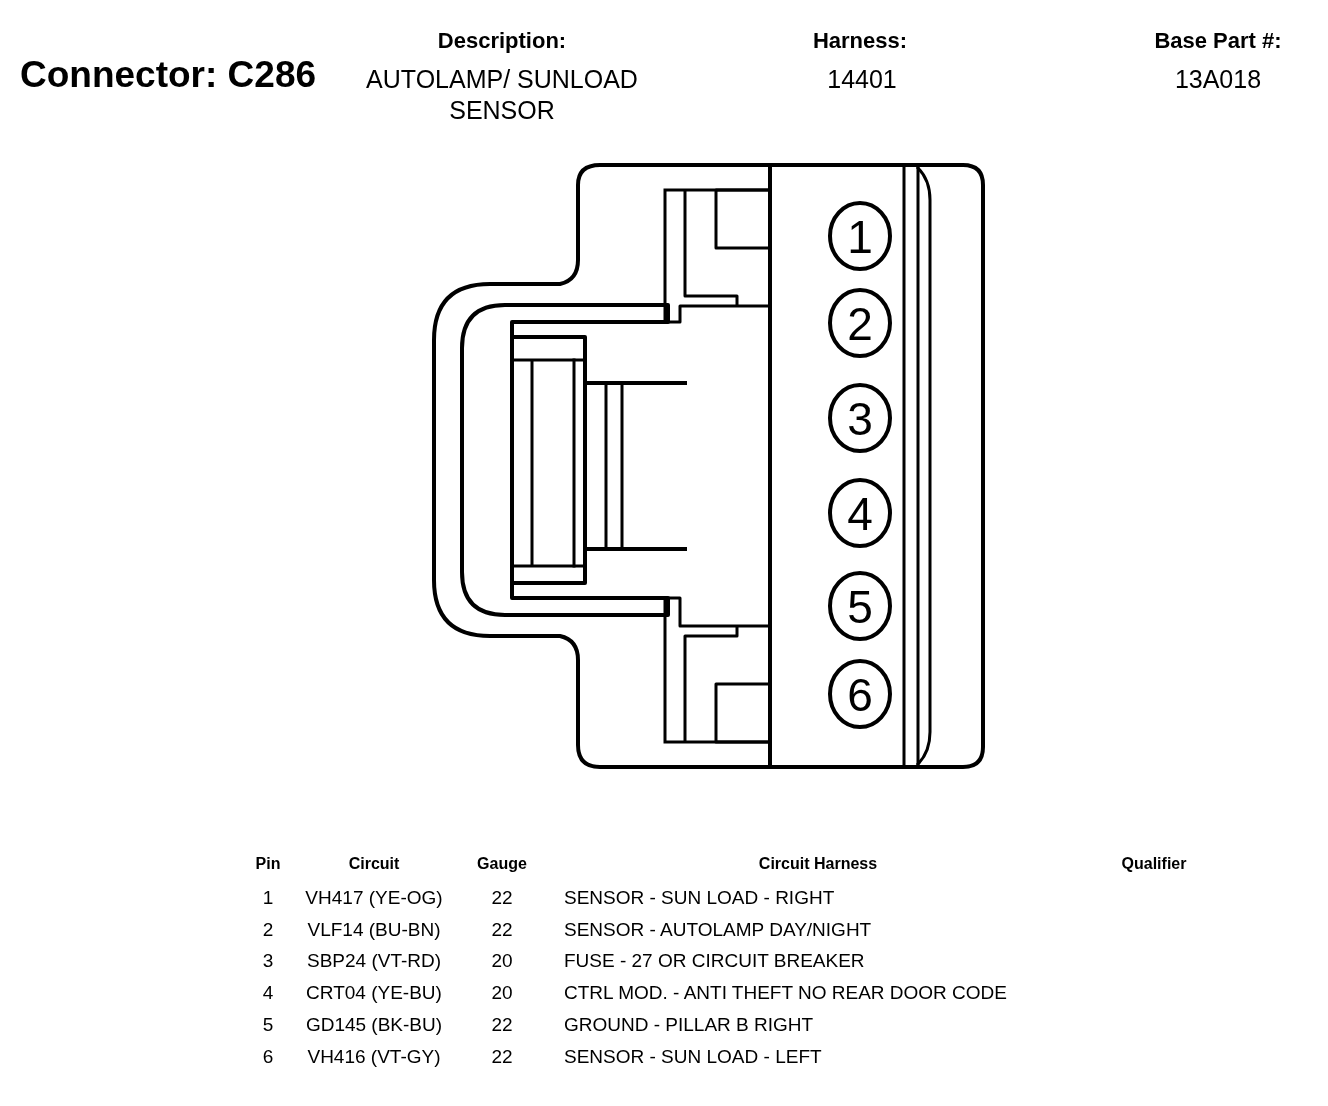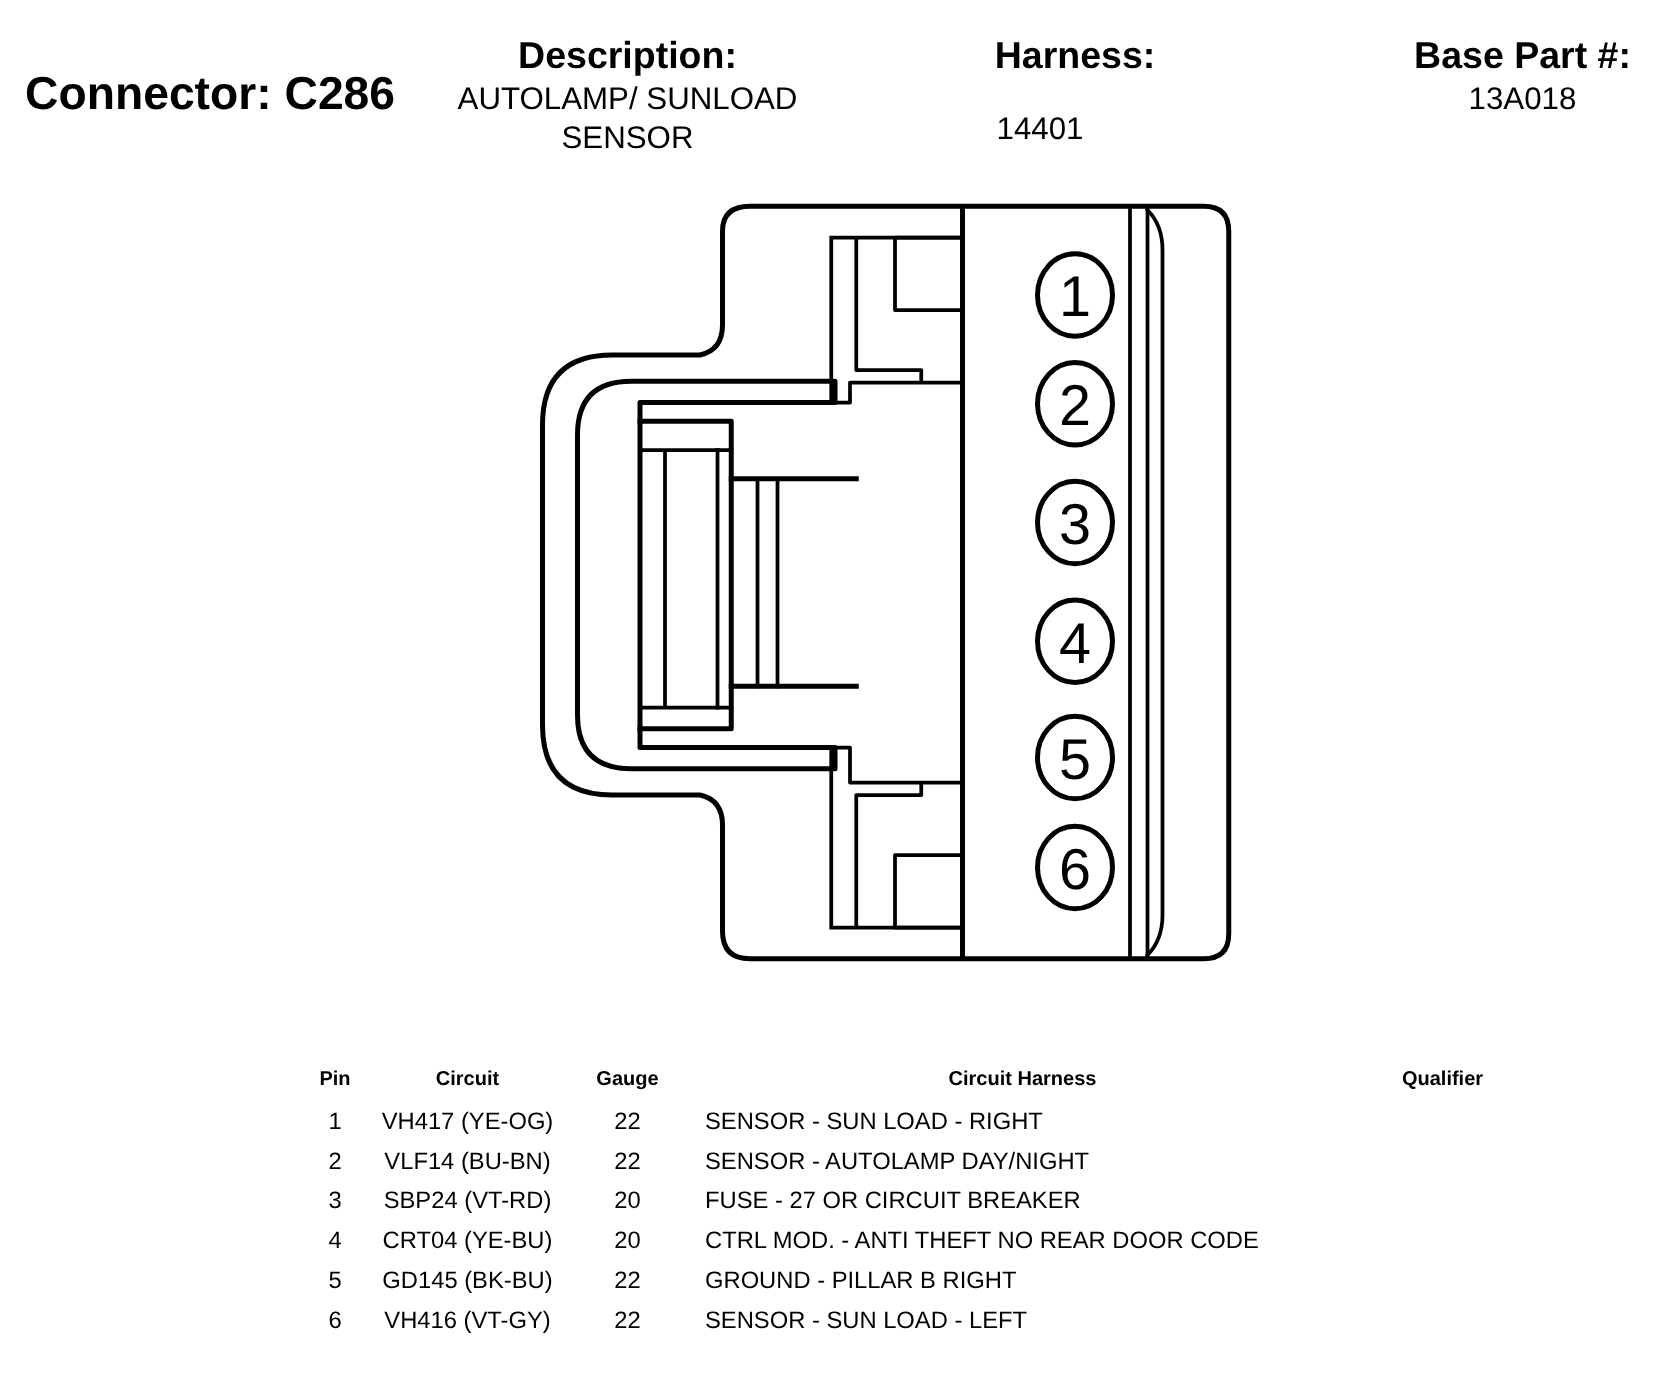--- a/index.html
+++ b/index.html
@@ -1,25 +1,25 @@
 <!DOCTYPE html>
 <html><head>
 <meta charset="utf-8">
 <style>
   html, body { margin:0; padding:0; background:#ffffff; }
   body { width:1328px; height:1106px; position:relative; overflow:hidden;
          font-family:"Liberation Sans", sans-serif; color:#000; }
   .abs { position:absolute; }
   .title { left:20px; top:54px; font-size:37px; font-weight:bold; white-space:nowrap; }
-  .hdr-label { font-size:30px; font-weight:bold; text-align:center; white-space:nowrap; }
+  .hdr-label { font-size:22px; font-weight:bold; text-align:center; white-space:nowrap; }
   .hdr-val { font-size:25px; text-align:center; line-height:31px; }
   #desc-label { left:352px; width:300px; top:28px; }
   #desc-val { left:340px; width:324px; top:64px; }
   #harn-label { left:760px; width:200px; top:28px; }
-  #harn-val { left:732px; width:200px; top:64px;margin-top:24px; }
+  #harn-val { left:762px; width:200px; top:64px; }
   #base-label { left:1118px; width:200px; top:28px; }
   #base-val { left:1118px; width:200px; top:64px; }
   #diagram { left:0; top:0; }
   table.pins { position:absolute; left:240px; top:846px; border-collapse:collapse; }
   table.pins th { font-size:16px; font-weight:bold; padding:0; height:36px; text-align:center; }
   table.pins td { font-size:19px; padding:0; height:31.8px; white-space:nowrap; }
   .c-pin { width:56px; text-align:center; }
   .c-circ { width:156px; text-align:center; }
   .c-gauge { width:100px; text-align:center; }
   .c-func { width:520px; text-align:left; padding-left:12px !important; }

